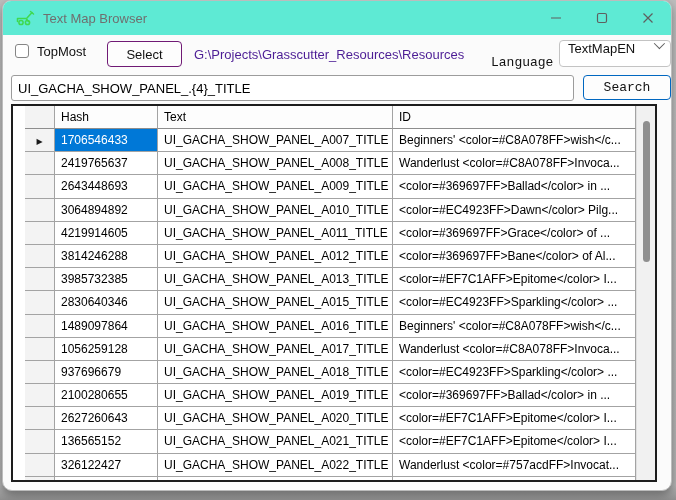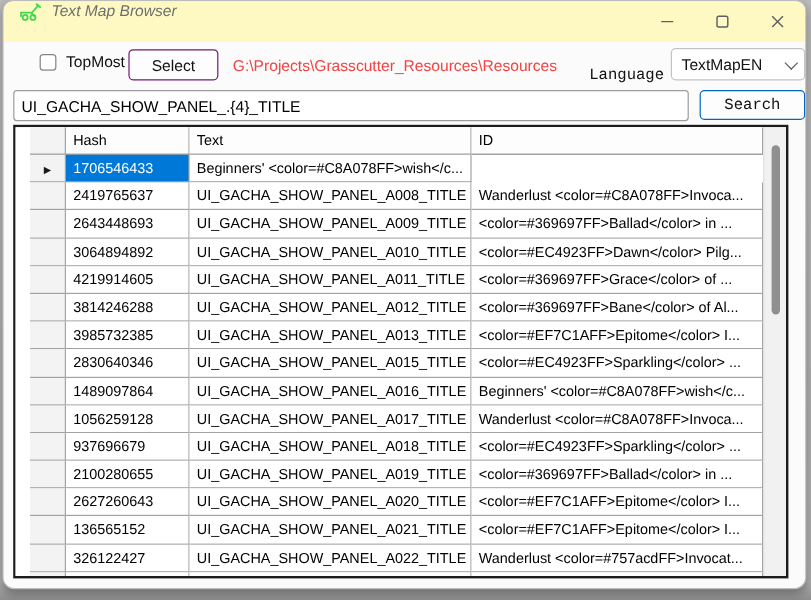--- a/index.html
+++ b/index.html
@@ -10,41 +10,41 @@
     position:relative;
   }
   .window {
     position:absolute; left:2px; top:0; width:670px; height:491px;
     background:#fbfbfb; border:1px solid #bcbcbc;
     border-radius:9px 9px 10px 10px;
     box-shadow:0 4px 10px rgba(0,0,0,.35);
     overflow:hidden;
   }
   
-  .titlebar { position:absolute; left:0; top:0; right:0; height:34px; display:flex; background:#fef9c3;font-style:italic; }
+  .titlebar { position:absolute; left:0; top:0; right:0; height:34px; display:flex; align-items:center; background:#5eead4; }
   .app-icon { margin-left:12px; width:20px; height:18px; flex:0 0 auto; }
   .title-text { margin-left:8px; font-size:13px; color:#6f6f6f; }
   .win-controls { margin-left:auto; display:flex; height:100%; }
   .win-btn { width:46px; height:100%; display:flex; align-items:center; justify-content:center; color:#5f5f5f; cursor:default; }
   
   .toolbar { position:absolute; left:0; top:40px; right:0; height:32px; }
-  .chk-wrap { position:absolute; left:30px; top:3px; display:flex; align-items:center; }
+  .chk-wrap { position:absolute; left:12px; top:3px; display:flex; align-items:flex-start; }
   .checkbox { width:14px; height:14px; border:1px solid #858585; border-radius:3px; background:#fff; }
   .chk-label { margin-left:8px; font-size:13px; color:#111; }
   .select-btn {
     position:absolute; left:104px; top:0; width:75px; height:26px;
     background:#fdfdfd; border:1px solid #701a75; border-radius:4px;
     font-size:13px; color:#111; font-family:inherit;
   }
-  .path-text { position:absolute; left:191px; top:6px; font-size:13px; color:#ef4444; white-space:nowrap; }
+  .path-text { position:absolute; left:191px; top:6px; font-size:13px; color:#4c1d95; white-space:nowrap; }
   .lang-label { position:absolute; left:488px; top:14px; font-size:13px; color:#111;font-family:Liberation Mono, monospace; }
   .combo {
     position:absolute; left:556px; top:-1px; width:112px; height:27px;
     background:#fff; border:1px solid #c3c3c3; border-radius:4px;
-    display:flex; align-items:center; padding:0 8px; font-size:13px; color:#111;
+    display:flex; padding:0 8px; font-size:13px; color:#111;
   }
   .combo-chevron {
     margin-left:auto; width:8px; height:8px;
     border-right:1.4px solid #5f5f5f; border-bottom:1.4px solid #5f5f5f;
     transform:rotate(45deg) translateY(-2px);
   }
   
   .search-row { position:absolute; left:0; top:74px; right:0; height:26px; }
   .search-input {
     position:absolute; left:8px; top:0; width:563px; height:24px;
@@ -145,20 +145,21 @@
       <div class="grid-header-row">
         <div class="cell hcell rowhead"></div>
         <div class="cell hcell">Hash</div>
         <div class="cell hcell">Text</div>
         <div class="cell hcell">ID</div>
       </div>
       <div id="grid-body">
   <div class="grid-row">
     <div class="cell rowhead"><span class="row-marker">▶</span></div>
     <div class="cell sel-cell">1706546433</div>
+    <div class="cell">UI_GACHA_SHOW_PANEL_A007_TITLE</div>
     <div class="cell">Beginners' &lt;color=#C8A078FF&gt;wish&lt;/c...</div>
   </div>
 
   <div class="grid-row">
     <div class="cell rowhead"><span class="row-marker"></span></div>
     <div class="cell">2419765637</div>
     <div class="cell">UI_GACHA_SHOW_PANEL_A008_TITLE</div>
     <div class="cell">Wanderlust &lt;color=#C8A078FF&gt;Invoca...</div>
   </div>
 

